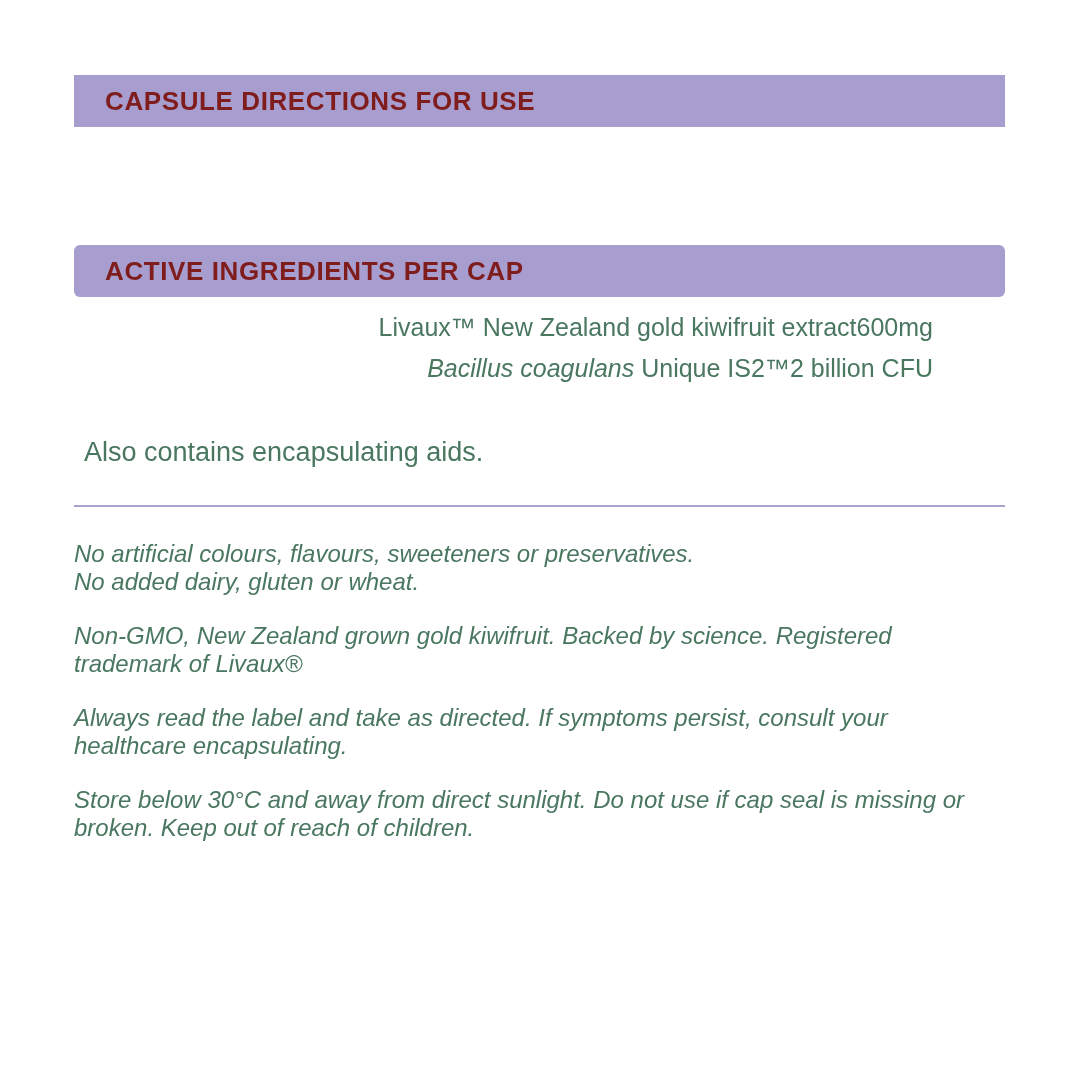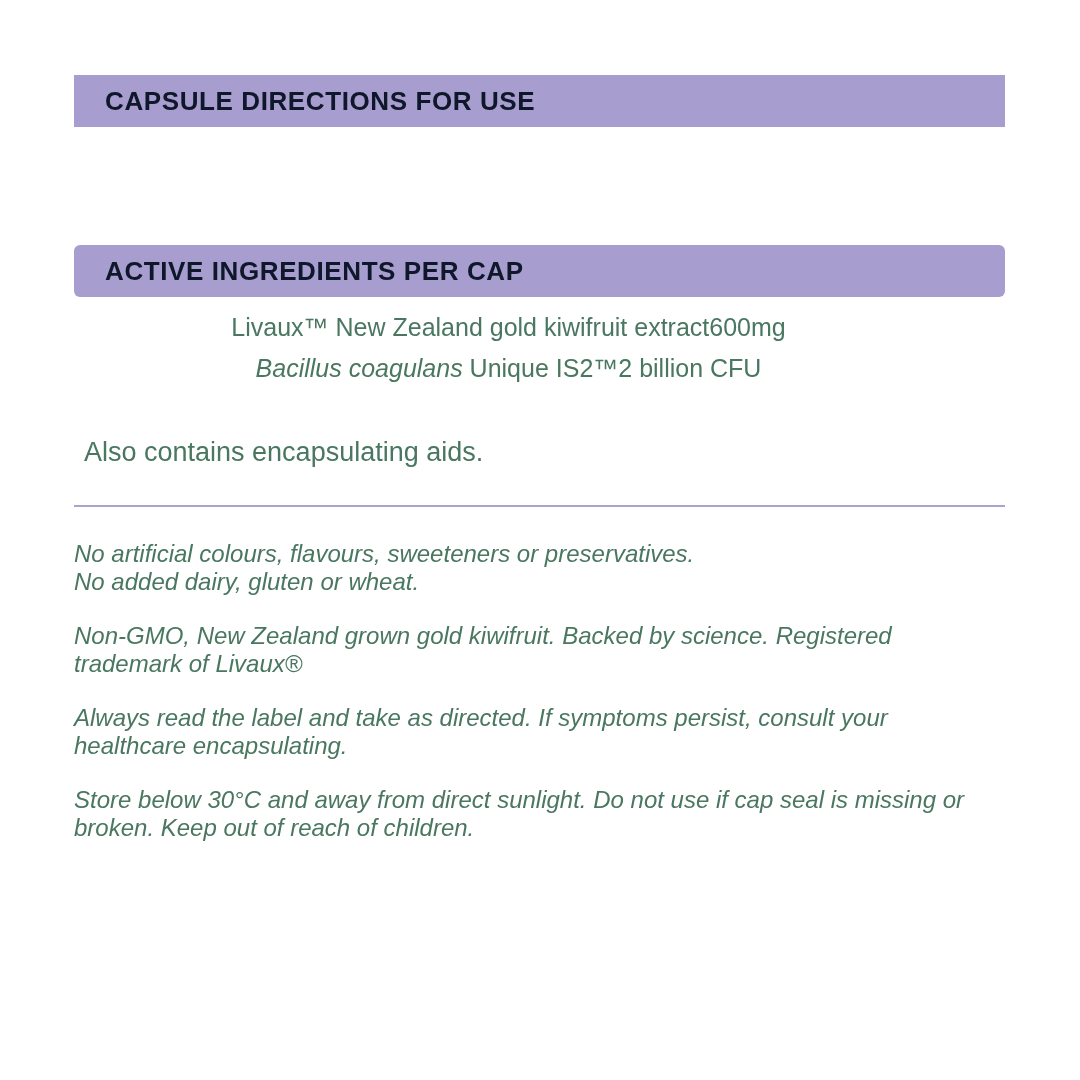--- a/index.html
+++ b/index.html
@@ -15,21 +15,21 @@
     font-family: "Liberation Sans", sans-serif;
     color: #4a7760;
     overflow: hidden;
   }
   .bar {
     position: absolute;
     left: 74px;
     width: 931px;
     height: 52px;
     background: #a89dcf;
-    color: #0f172a;
+    color: #7f1d1d;
     display: flex;
     align-items: center;
     box-sizing: border-box;
     padding-left: 31px;
     font-size: 26px;
     font-weight: bold;
     letter-spacing: 0.6px;
   }
   .bar--directions { top: 75px; }
   .bar--ingredients { top: 245px; border-radius: 6px; }
@@ -48,21 +48,21 @@
   .ing-rows {
     position: absolute;
     left: 84px;
     top: 312px;
     width: 849px; 
     font-size: 25px;
     line-height: 30px;
   }
   .ing-row {
     display: flex;
-    justify-content: center;
+    justify-content: flex-end;
     align-items: baseline;
     margin-bottom: 11px;
   }
   .ing-row .name .latin { font-style: italic; }
   .ing-row .amount { text-align: right; white-space: nowrap; }
 
   .also-note {
     position: absolute;
     left: 84px;
     top: 437px;

